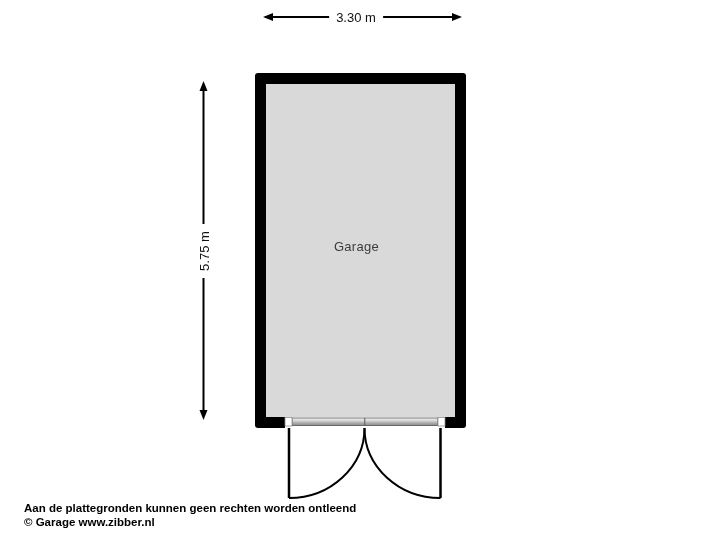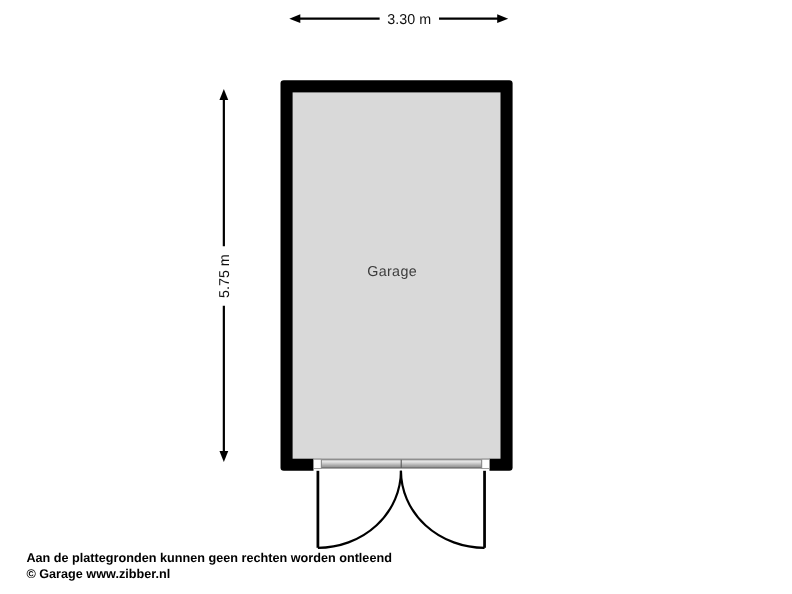--- a/index.html
+++ b/index.html
@@ -34,21 +34,21 @@
     position:absolute;
     background:#ffffff;
     border-radius:4px;
     padding:2px 7px;
     font-size:13px;
     font-weight:400;
     color:var(--dim-text);
     white-space:nowrap;
     line-height:17px;
   }
-  .dim-label-top{left:372px;top:17px;transform:translate(-50%,-50%);}
+  .dim-label-top{left:356px;top:17px;transform:translate(-50%,-50%);}
   .dim-label-left{left:204px;top:251px;transform:translate(-50%,-50%) rotate(-90deg);}
   .room-label{
     position:absolute;
     left:266px;top:239px;width:181px;
     text-align:center;
     font-size:13px;
     color:var(--room-text);
     letter-spacing:0.3px;
   }
   .footer{

